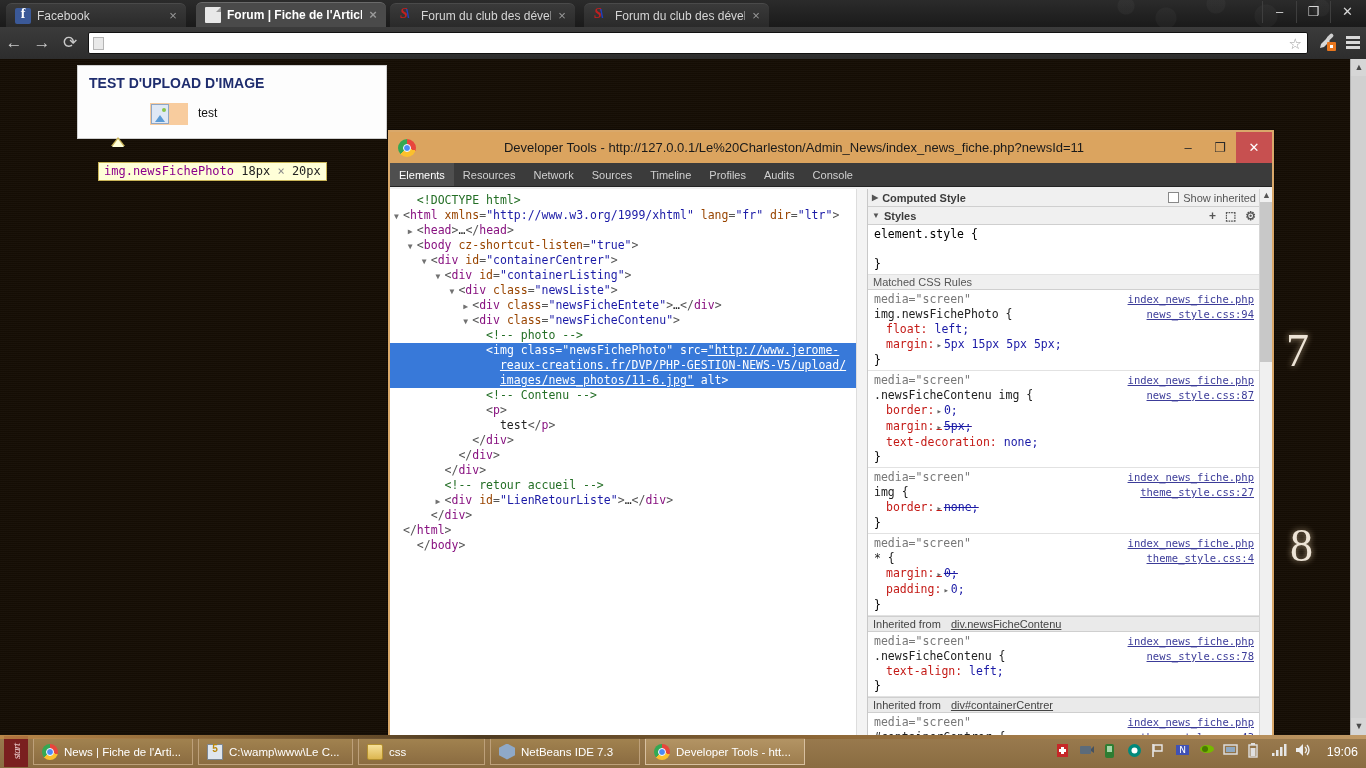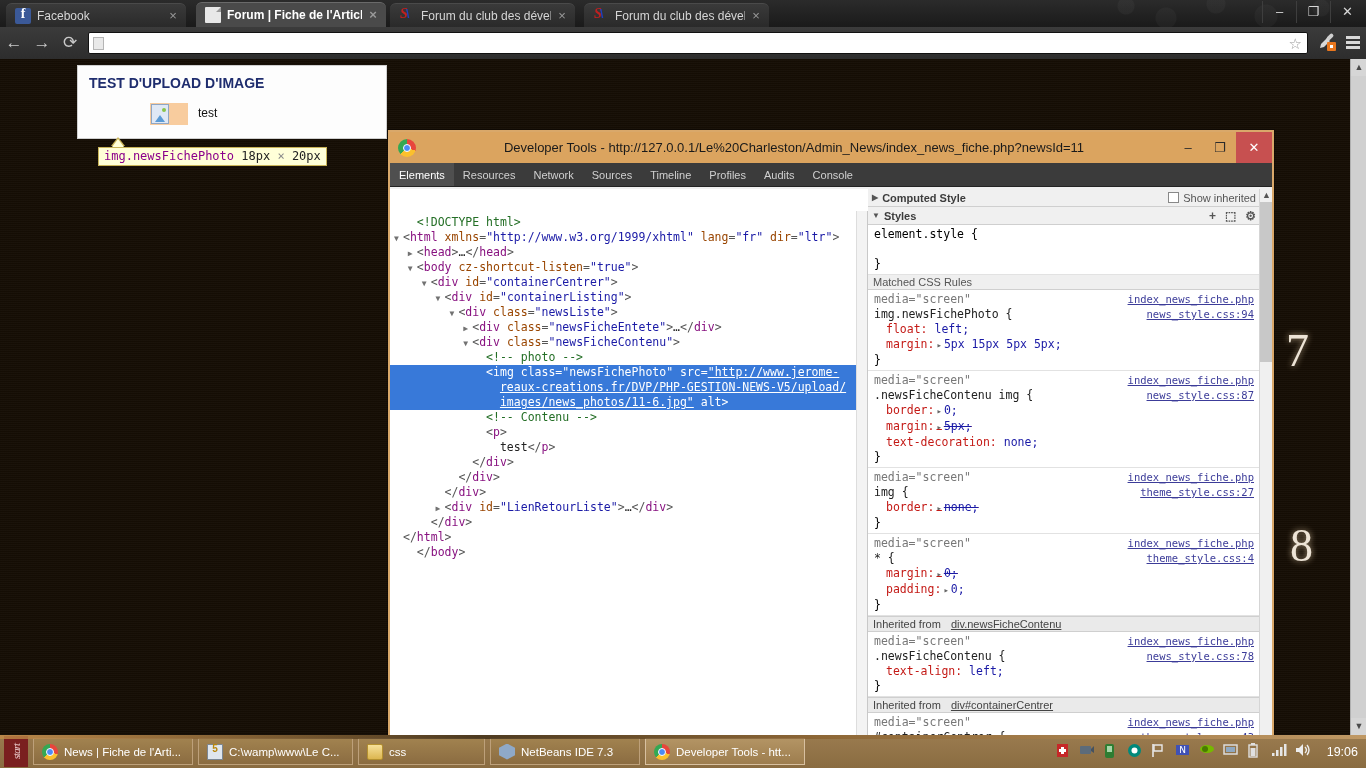--- a/index.html
+++ b/index.html
@@ -183,21 +183,21 @@
   #broken-img::after{
     content:""; position:absolute; left:10px; top:3px; width:4px; height:4px;
     border-radius:50%; background:#8bc34a;
   }
   #img-caption {
     position:absolute; left:120px; top:40px; font-size:12px; color:#111;
     font-family:"Liberation Sans", sans-serif;
   }
   
   #inspect-tooltip {
-    position:absolute; left:20px; top:81px;
+    position:absolute; left:20px; top:96px;
     background:#ffffd8; border:1px solid #c9b458;
     padding:1px 5px; font-family:"DejaVu Sans Mono", monospace; font-size:12px;
     white-space:nowrap; line-height:15px;
   }
   #inspect-tooltip .sel { color:#8b008b; }
   #inspect-tooltip .num { color:#222; }
   #inspect-tooltip .unit { color:#888; }
   #tooltip-arrow {
     position:absolute; left:34px; top:73px; width:0;height:0;
     border-left:6px solid transparent; border-right:6px solid transparent;
@@ -259,21 +259,21 @@
   .dt-tab {
     padding:0 9px; font-size:11px; color:#d0d0d0; line-height:24px;
     font-family:"Liberation Sans", sans-serif;
   }
   .dt-tab.sel { background:#4f4f4f; color:#fff; }
 
   #dt-body { position:absolute; left:0; top:57px; right:0; bottom:26px; display:flex; background:#fff; }
   #dom-pane {
     width:478px; flex:0 0 478px; background:#fff; position:relative;
     overflow:hidden; border-right:1px solid #c8c8c8;
-    font-family:"DejaVu Sans Mono", monospace; font-size:11.5px; line-height:15px;margin-top:22px;
+    font-family:"DejaVu Sans Mono", monospace; font-size:11.5px; line-height:15px;
   }
   #dom-tree { padding:4px 0 0 0; }
   .dl { white-space:pre; padding-left:4px; height:15px; position:relative; }
   .dl.sel { background:#3879d9; }
   .dl.sel * { color:#fff !important; }
   .tg { color:#881280; }
   .at { color:#994500; }
   .av { color:#1a1aa6; }
   .cm { color:#236e25; }
   .tx { color:#222; }
@@ -484,20 +484,21 @@
               <div class="dl"><span>            </span><span class="tri"> </span><span class="cm">&lt;!-- photo --&gt;</span></div>
               <div class="dl sel"><span>            </span><span class="tri"> </span><span class="pn">&lt;</span><span class="tg">img</span><span class="at"> class</span><span class="pn">=</span><span class="av">"newsFichePhoto"</span><span class="at"> src</span><span class="pn">=</span><span class="lnk">"http://www.jerome-</span></div>
               <div class="dl sel"><span>              </span><span class="tri"> </span><span class="lnk">reaux-creations.fr/DVP/PHP-GESTION-NEWS-V5/upload/</span></div>
               <div class="dl sel"><span>              </span><span class="tri"> </span><span class="lnk">images/news_photos/11-6.jpg"</span><span class="at"> alt</span><span class="pn">&gt;</span></div>
               <div class="dl"><span>            </span><span class="tri"> </span><span class="cm">&lt;!-- Contenu --&gt;</span></div>
               <div class="dl"><span>            </span><span class="tri"> </span><span class="pn">&lt;</span><span class="tg">p</span><span class="pn">&gt;</span></div>
               <div class="dl"><span>              </span><span class="tri"> </span><span class="tx">test</span><span class="pn">&lt;/</span><span class="tg">p</span><span class="pn">&gt;</span></div>
               <div class="dl"><span>          </span><span class="tri"> </span><span class="pn">&lt;/</span><span class="tg">div</span><span class="pn">&gt;</span></div>
               <div class="dl"><span>        </span><span class="tri"> </span><span class="pn">&lt;/</span><span class="tg">div</span><span class="pn">&gt;</span></div>
               <div class="dl"><span>      </span><span class="tri"> </span><span class="pn">&lt;/</span><span class="tg">div</span><span class="pn">&gt;</span></div>
+              <div class="dl"><span>      </span><span class="tri"> </span><span class="cm">&lt;!-- retour accueil --&gt;</span></div>
               <div class="dl"><span>      </span><span class="tri">▶</span><span class="pn">&lt;</span><span class="tg">div</span><span class="at"> id</span><span class="pn">=</span><span class="av">"LienRetourListe"</span><span class="pn">&gt;</span><span class="tx">…</span><span class="pn">&lt;/</span><span class="tg">div</span><span class="pn">&gt;</span></div>
               <div class="dl"><span>    </span><span class="tri"> </span><span class="pn">&lt;/</span><span class="tg">div</span><span class="pn">&gt;</span></div>
               <div class="dl"><span></span><span class="tri"> </span><span class="pn">&lt;/</span><span class="tg">html</span><span class="pn">&gt;</span></div>
               <div class="dl"><span>  </span><span class="tri"> </span><span class="pn">&lt;/</span><span class="tg">body</span><span class="pn">&gt;</span></div>
             </div>
           <div id="dom-scroll"></div>
         </div>
 
         <div id="styles-pane">
           <div class="sp-header">

